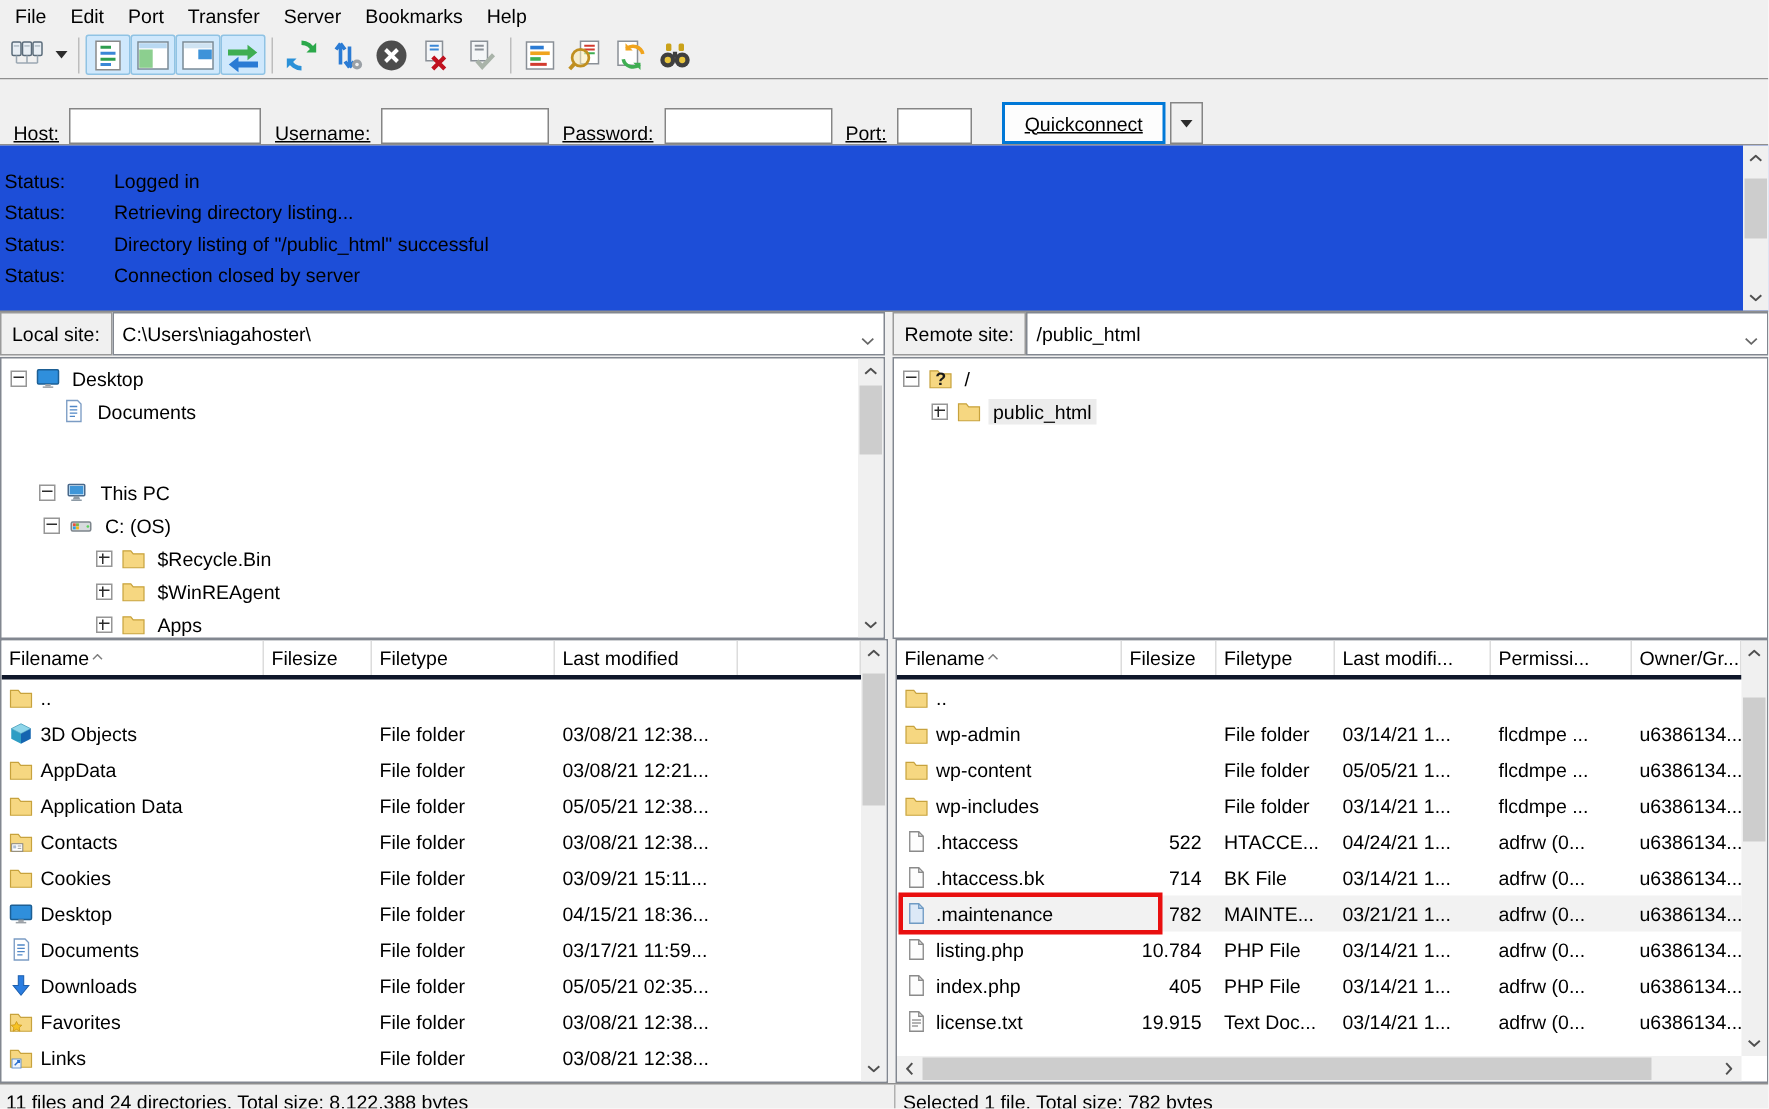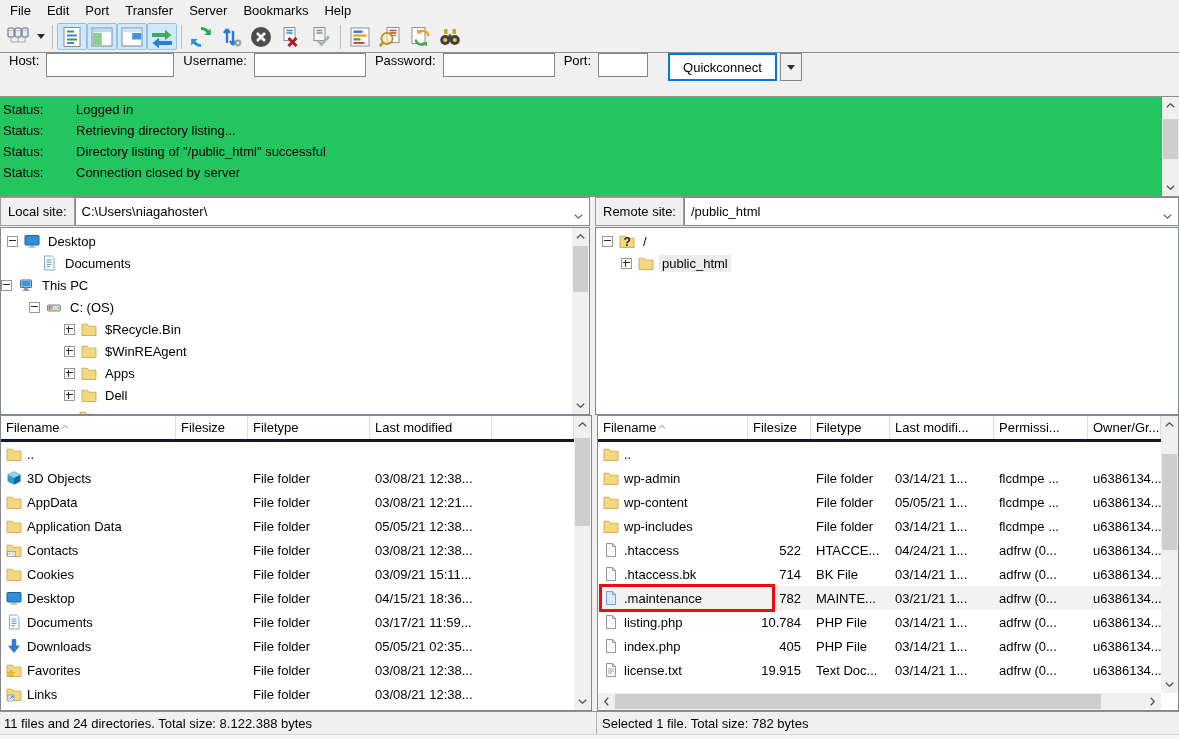--- a/index.html
+++ b/index.html
@@ -13,32 +13,32 @@
 
   
   .toolbar{height:31px;display:flex;align-items:center;padding-left:3px;background:#f0f0f0;border-bottom:1px solid #8f8f8f;}
   .tb-btn{width:30px;height:27px;display:flex;align-items:center;justify-content:center;border:1px solid transparent;border-radius:2px;background:transparent;padding:0;}
   .tb-btn.active{background:#cfe8fc;border-color:#90c3e4;}
   .tb-caret{width:15px;height:27px;display:flex;align-items:center;justify-content:center;border:none;background:transparent;padding:0;}
   .caret-down{width:0;height:0;border-left:4px solid transparent;border-right:4px solid transparent;border-top:5px solid #2b2b2b;}
   .tb-sep{width:1px;height:24px;background:#bdbdbd;margin:0 4px;flex:none;}
 
   
-  .quickbar{height:43px;display:flex;align-items:flex-start;background:#f0f0f0;border-bottom:1px solid #8f8f8f;}
+  .quickbar{height:43px;display:flex;align-items:flex-end;background:#f0f0f0;border-bottom:1px solid #8f8f8f;text-decoration:underline;}
   .qc-label{margin-left:9px;margin-right:7px;}
   .qc-input{height:22px;border:1px solid #858585;background:#fff;padding:0 4px;font:inherit;}
   #host-input{width:118px;}
   #username-input{width:102px;}
   #password-input{width:102px;}
   #port-input{width:40px;}
   .qc-btn{height:28px;margin-left:20px;padding:0 13px;background:#fdfdfd;border:2px solid #0078d7;font:inherit;}
   .qc-dd{width:22px;height:28px;margin-left:3px;background:#f0f0f0;border:1px solid #858585;display:flex;align-items:center;justify-content:center;padding:0;}
 
   
-  .log{height:97px;background:#22c55e;border-bottom:1px solid #8f8f8f;position:relative;padding-top:2px;}
+  .log{height:97px;background:#1d4ed8;border-bottom:1px solid #8f8f8f;position:relative;padding-top:13px;}
   .log-row{display:flex;line-height:21px;}
   .log-label{width:73px;padding-left:3px;flex:none;}
 
   
   .vscroll{position:absolute;right:0;width:17px;background:#f0f0f0;}
   .sb-btn{position:absolute;left:0;right:0;height:17px;display:flex;align-items:center;justify-content:center;}
   .sb-btn.up{top:0;} .sb-btn.down{bottom:0;}
   .sb-thumb{position:absolute;left:1px;right:1px;background:#cdcdcd;}
   .hscroll{position:absolute;left:0;right:17px;bottom:0;height:17px;background:#f0f0f0;}
   .hs-btn{position:absolute;top:0;bottom:0;width:17px;display:flex;align-items:center;justify-content:center;}
@@ -344,21 +344,21 @@
           <div class="tree-row" style="padding-left: 25px;">
             <span class="tree-spacer"></span>
             <span class="icon">
               <svg viewBox="0 0 16 16" width="16" height="16">
                 <path d="M3.5 1h7.2l2.3 2.3V15H3.5z" fill="#fff" stroke="#7b9cc4" stroke-width="0.9"></path>
                 <path d="M5.5 5h5M5.5 7.2h5M5.5 9.4h5M5.5 11.6h3.5" stroke="#4f86c6" stroke-width="0.9"></path>
               </svg>
             </span>
             <span class="tree-label">Documents</span>
           </div>
-          <div class="tree-row" style="">
+          <div class="tree-row" style="padding-left: 25px; margin-top: 32px;">
             <span class="expander"></span>
             <span class="icon">
               <svg viewBox="0 0 16 16" width="16" height="16">
                 <rect x="2.5" y="3" width="11" height="7.5" rx="0.6" fill="#cfe6f8" stroke="#49688a"></rect>
                 <rect x="3.5" y="4" width="9" height="5.5" fill="#3f96d8"></rect>
                 <path d="M6.5 10.5l-1 2.5h5l-1-2.5z" fill="#8d9aa5"></path>
                 <rect x="4.5" y="13" width="7" height="1" fill="#8d9aa5"></rect>
               </svg>
             </span>
             <span class="tree-label">This PC</span>

